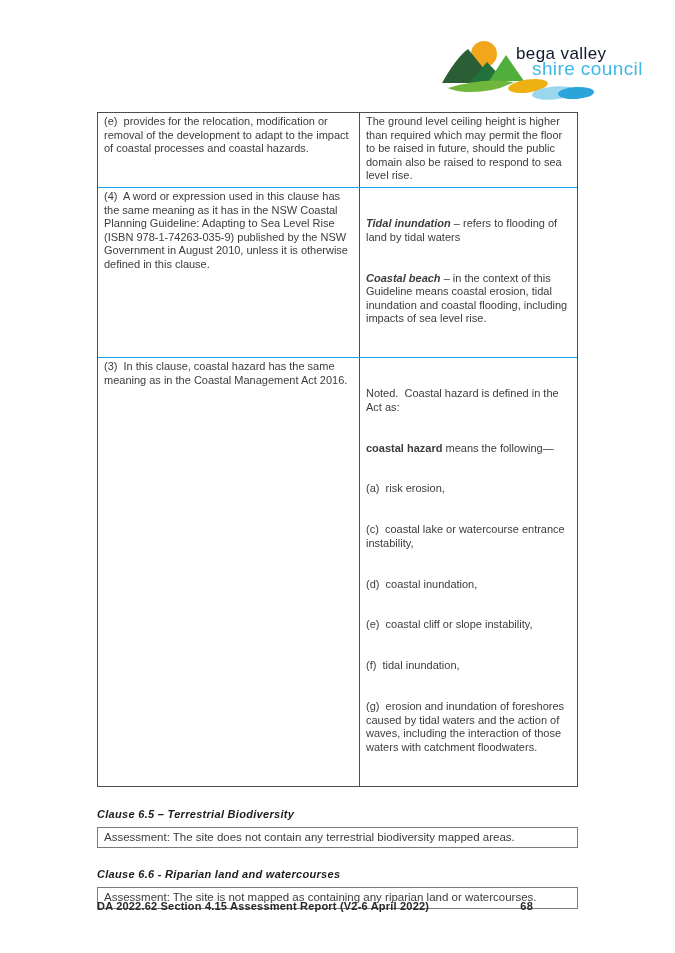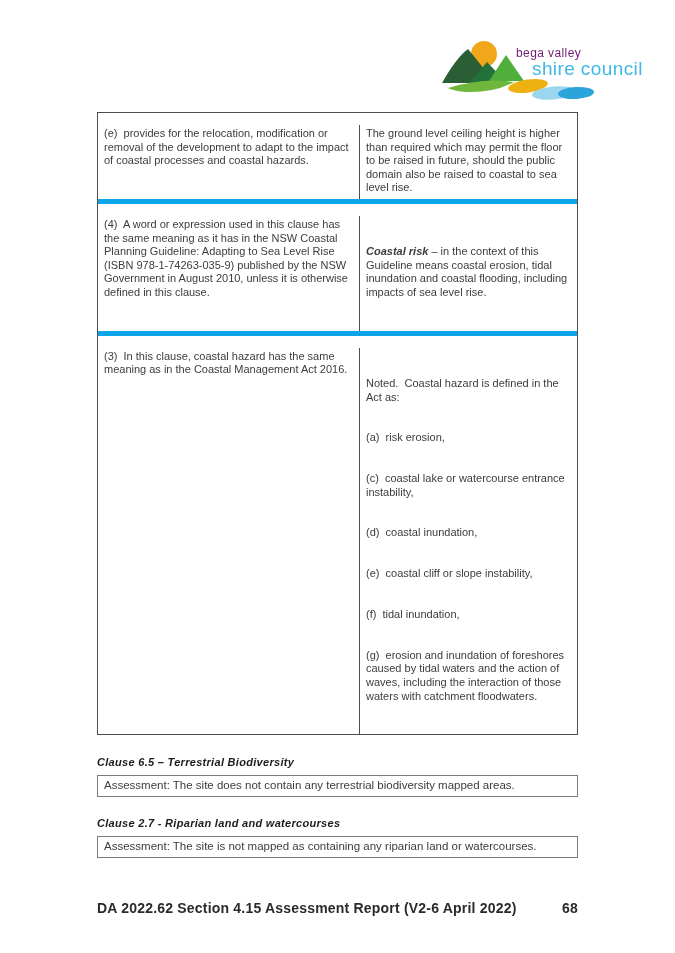--- a/index.html
+++ b/index.html
@@ -9,36 +9,35 @@
     font-family: "Liberation Sans", sans-serif;
     color: #3c3c3c;
     position: relative;
     overflow: hidden;
   }
 
   
   .logo { position: absolute; top: 36px; left: 442px; width: 222px; height: 68px; }
   .logo svg { position: absolute; left: 0; top: 0; }
   .logo-text { position: absolute; left: 74px; top: 10px; white-space: nowrap; }
-  .logo-line1 { color: #701a75; font-size: 12px; line-height: 15px; letter-spacing: 0.4px; }
+  .logo-line1 { color: #0f172a; font-size: 17px; line-height: 15px; letter-spacing: 0.4px; }
   .logo-line2 { color: #3FB8E6; font-size: 19px; line-height: 15px; letter-spacing: 0.4px; margin-left: 16px; }
 
   
   .content { position: absolute; top: 112px; left: 97px; width: 481px; }
 
   
   .tbl { width: 100%; border: 1px solid #4d4d4d; }
   .trow { display: flex; }
-  .trow + .trow { border-top: 5px solid #0ea5e9; }
+  .trow + .trow { border-top: 1px solid #0ea5e9; }
   .tcell {
     padding: 2px 6px 4px 6px;
     font-size: 11px;
     line-height: 13.6px;
     white-space: pre-wrap;
-    margin-top: 12px;
   }
   .tcell.cleft  { width: 262px; flex: none; border-right: 1px solid #4d4d4d; }
   .tcell.cright { flex: 1; }
   .bi { font-weight: bold; font-style: italic; }
   .b  { font-weight: bold; }
   .para { margin: 0; }
 
   
   .clause-h {
     font-style: italic;
@@ -58,25 +57,25 @@
     font-size: 11.5px;
     line-height: 14.8px;
     white-space: pre-wrap;
   }
 
   
   .footer {
     position: absolute;
     top: 900px;
     left: 97px;
-    width: 481px;
+    width: 436px;
     display: flex;
     justify-content: space-between;
     font-weight: bold;
-    font-size: 14px;
+    font-size: 11px;
     letter-spacing: 0.2px;
     color: #2a2a2a;
   }
 </style>
 </head>
 <body>
 
 <div>
 
   <div class="logo">
@@ -95,49 +94,51 @@
       <div class="logo-line2">shire council</div>
     </div>
   </div>
 
   <div class="content">
 
     <div class="tbl">
 
       <div class="trow">
         <div class="tcell cleft">(e)  provides for the relocation, modification or removal of the development to adapt to the impact of coastal processes and coastal hazards.</div>
-        <div class="tcell cright">The ground level ceiling height is higher than required which may permit the floor to be raised in future, should the public domain also be raised to coastal to sea level rise.</div>
+        <div class="tcell cright">The ground level ceiling height is higher than required which may permit the floor to be raised in future, should the public domain also be raised to respond to sea level rise.</div>
       </div>
 
       <div class="trow">
         <div class="tcell cleft">(4)  A word or expression used in this clause has the same meaning as it has in the NSW Coastal Planning Guideline: Adapting to Sea Level Rise (ISBN 978-1-74263-035-9) published by the NSW Government in August 2010, unless it is otherwise defined in this clause.</div>
         <div class="tcell cright">
-          <div class="para"><span class="bi">Coastal risk</span><span> – in the context of this Guideline means coastal erosion, tidal inundation and coastal flooding, including impacts of sea level rise.</span></div>
+          <div class="para"><span class="bi">Tidal inundation</span><span> – refers to flooding of land by tidal waters</span></div>
+          <div class="para"><span class="bi">Coastal beach</span><span> – in the context of this Guideline means coastal erosion, tidal inundation and coastal flooding, including impacts of sea level rise.</span></div>
         </div>
       </div>
 
       <div class="trow">
         <div class="tcell cleft">(3)  In this clause, coastal hazard has the same meaning as in the Coastal Management Act 2016.</div>
         <div class="tcell cright">
           <div class="para">Noted.  Coastal hazard is defined in the Act as:</div>
+          <div class="para"><span class="b">coastal hazard</span><span> means the following—</span></div>
           <div class="para">(a)  risk erosion,</div>
           <div class="para">(c)  coastal lake or watercourse entrance instability,</div>
           <div class="para">(d)  coastal inundation,</div>
           <div class="para">(e)  coastal cliff or slope instability,</div>
           <div class="para">(f)  tidal inundation,</div>
           <div class="para">(g)  erosion and inundation of foreshores caused by tidal waters and the action of waves, including the interaction of those waters with catchment floodwaters.</div>
         </div>
       </div>
 
     </div>
 
     <div class="clause-h first">Clause 6.5 – Terrestrial Biodiversity</div>
     <div class="box">Assessment: The site does not contain any terrestrial biodiversity mapped areas.</div>
 
-    <div class="clause-h">Clause 2.7 - Riparian land and watercourses</div>
+    <div class="clause-h">Clause 6.6 - Riparian land and watercourses</div>
     <div class="box">Assessment: The site is not mapped as containing any riparian land or watercourses.</div>
 
   </div>
 
   <div class="footer">
     <span>DA 2022.62 Section 4.15 Assessment Report (V2-6 April 2022)</span>
     <span>68</span>
   </div>
 
 </div>

